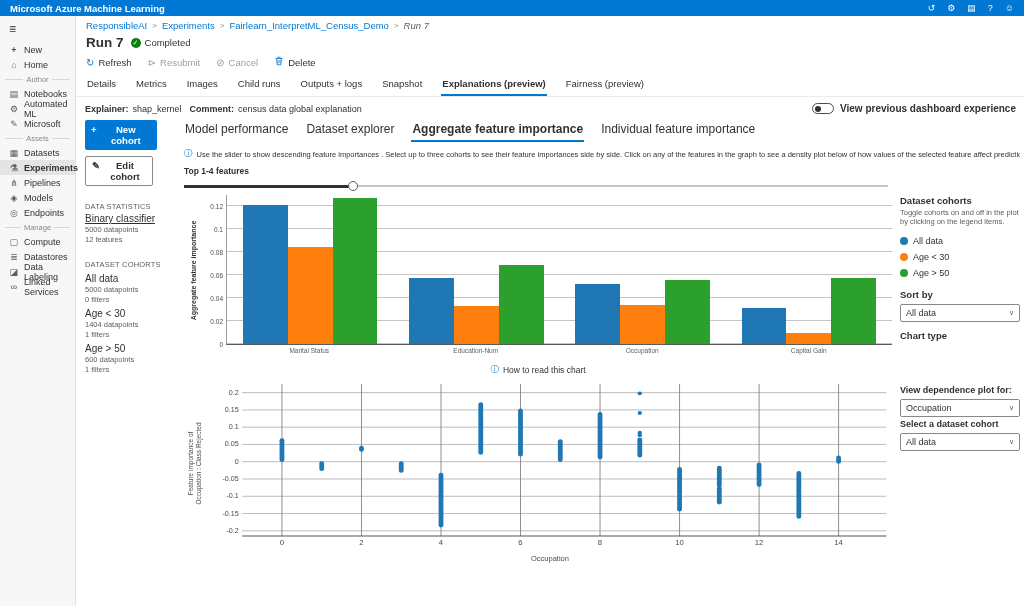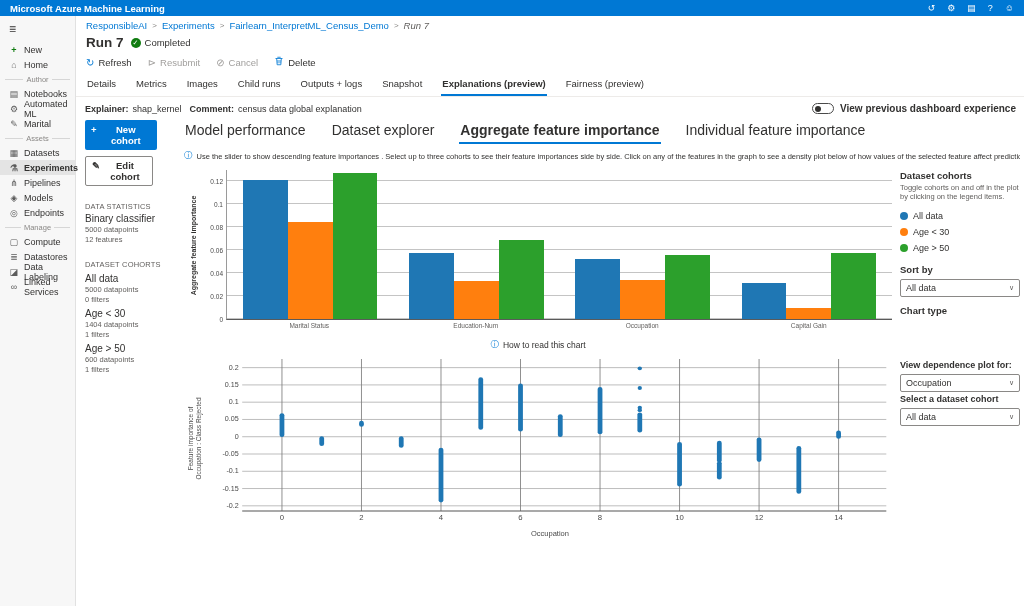--- a/index.html
+++ b/index.html
@@ -58,27 +58,27 @@
   .dash-body{display:flex;margin-top:6px;flex:1;min-height:0;}
   
   .left-col{width:99px;flex-shrink:0;padding-right:4px;}
   .btn-primary{background:#0078d4;color:#fff;border:none;border-radius:2px;font-size:9.5px;
     padding:4px 6px;width:72px;cursor:pointer;display:flex;gap:4px;justify-content:center;
     font-family:inherit;font-weight:bold;}
   .btn-secondary{background:#fff;color:#323130;border:1px solid #8a8886;border-radius:2px;
     font-size:9.5px;padding:3px 6px;width:68px;margin-top:6px;cursor:pointer;display:flex;gap:4px;
     justify-content:center;font-family:inherit;font-weight:bold;}
   .stat-header{font-size:7.5px;color:#605e5c;margin-top:16px;letter-spacing:.2px;}
-  .stat-main{font-size:10px;margin-top:2px;}
+  .stat-main{font-size:10px;margin-top:2px;text-decoration:underline;}
   .stat-sub{font-size:7.5px;color:#605e5c;margin-top:1px;}
   .cohort-block{margin-top:4px;}
   .cohort-name{font-size:10px;margin-top:4px;cursor:pointer;}
   
   .center-col{flex:1;min-width:0;display:flex;flex-direction:column;}
-  .subtabs{display:flex;gap:24px;font-size:14px;}
+  .subtabs{display:flex;gap:16px;font-size:12px;}
   .subtab{padding:2px 1px 4px;border-bottom:2px solid transparent;cursor:pointer;}
   .subtab.active{font-weight:bold;border-bottom-color:#0078d4;}
   .info-row{display:flex;gap:4px;align-items:center;font-size:7.5px;margin-top:6px;
     white-space:nowrap;overflow:hidden;color:#323130;}
   .iicon{color:#0078d4;font-size:8.5px;flex-shrink:0;}
   .slider-block{margin-top:6px;margin-right:132px;}
   .slider-label{font-size:8.5px;font-weight:bold;}
   .slider-track{position:relative;height:2px;background:#c8c6c4;margin-top:9px;cursor:pointer;}
   .slider-fill{position:absolute;left:0;top:-0.5px;height:3px;width:24%;background:#323130;}
   .slider-handle{position:absolute;left:calc(24% - 5px);top:-4.5px;width:10px;height:10px;
@@ -159,21 +159,21 @@
         <div class="side-item">
           <span class="ic">▤</span>
           <span>Notebooks</span>
         </div>
         <div class="side-item">
           <span class="ic">⚙</span>
           <span>Automated ML</span>
         </div>
         <div class="side-item">
           <span class="ic">✎</span>
-          <span>Marital</span>
+          <span>Microsoft</span>
         </div>
         <div class="side-section">Assets</div>
         <div class="side-item">
           <span class="ic">▦</span>
           <span>Datasets</span>
         </div>
         <div class="side-item active">
           <span class="ic">⚗</span>
           <span>Experiments</span>
         </div>
@@ -310,20 +310,27 @@
                 <div class="subtab">Dataset explorer</div>
                 <div class="subtab active">Aggregate feature importance</div>
                 <div class="subtab">Individual feature importance</div>
               </div>
 
             <div class="info-row">
               <span class="iicon">ⓘ</span>
               <span>Use the slider to show descending feature importances . Select up to three cohorts to see their feature importances side by side. Click on any of the features in the graph to see a density plot below of how values of the selected feature affect prediction.</span>
             </div>
 
+            <div class="slider-block">
+              <div class="slider-label">Top 1-4 features</div>
+              <div class="slider-track">
+                <div class="slider-fill" style="width: 24%;"></div>
+                <div class="slider-handle" style="left: calc(24% - 5px);"></div>
+              </div>
+            </div>
 
             <div class="charts-row">
               <div class="bar-block">
                 <div class="ylab-rot">
                     <div>Aggregate feature importance</div>
                   </div>
                 <div class="bc-wrap" id="bar-chart">
                   <div class="bc-plot">
                       <div class="bc-grid" style="bottom: 0%;"></div>
                       <div class="bc-tick" style="bottom: 0%;">0</div>

